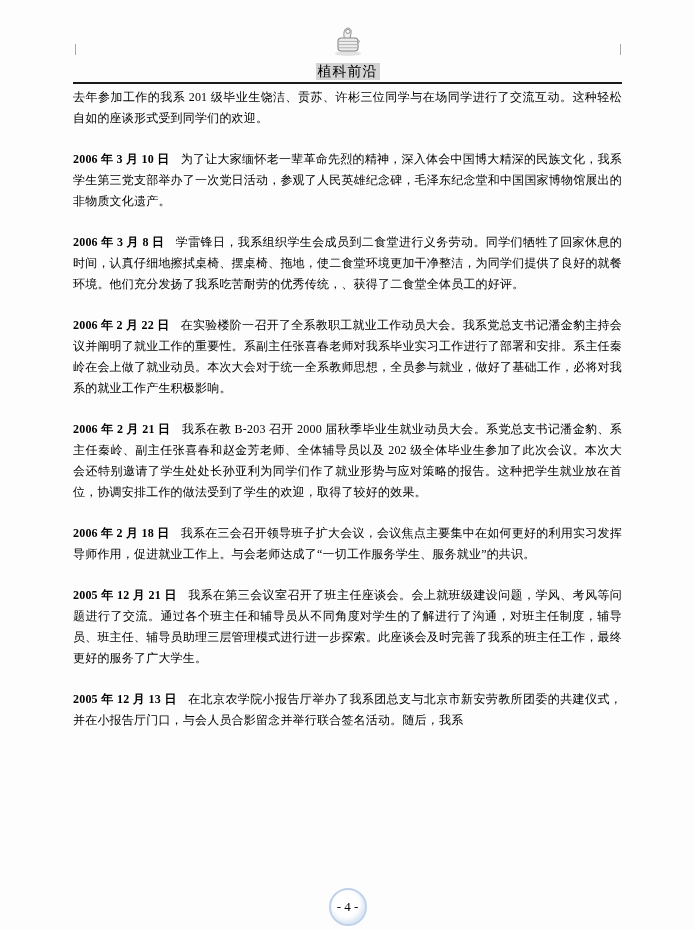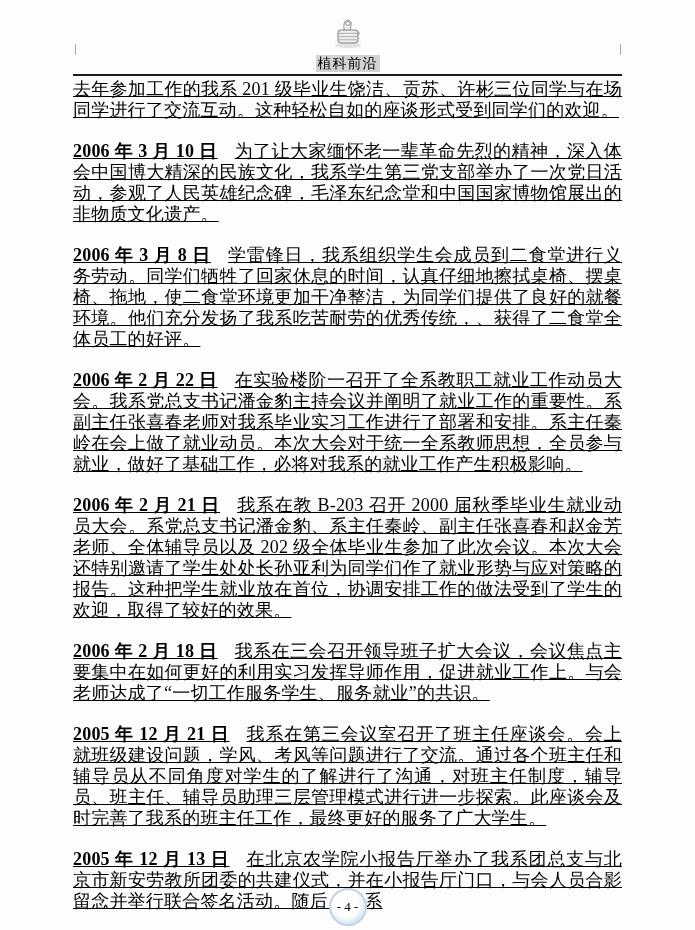--- a/index.html
+++ b/index.html
@@ -20,42 +20,41 @@
     width: 1px; height: 11px;
     background: #aaaaaa;
   }
   .tick-left  { left: 75px; }
   .tick-right { left: 620px; }
   .content {
     position: absolute;
     left: 73px; top: 0;
     width: 549px;
   }
-  .header { text-align: center; padding-top: 16px; }
+  .header { text-align: center; padding-top: 24px; }
   .icon-wrap { height: 38px; line-height: 0; }
   .title {
     display: inline-block;
     background: #d3d3d3;
     font-size: 14px;
     line-height: 17px;
     padding: 0 2px;
     letter-spacing: 1px;
   }
   .rule {
     border-top: 2px solid #1a1a1a;
     margin-top: 2px;
   }
   .para {
-    font-size: 18px;
+    font-size: 12px;
     line-height: 21px;
     text-align: justify;
     text-justify: inter-ideograph;
     margin: 0 0 20px 0;
     letter-spacing: 0.2px;
-    text-decoration: underline;
   }
   .para.first { margin-top: 3px; }
   .date {
     font-weight: bold;
     margin-right: 0.95em;
     white-space: nowrap;
     margin-top: 8px;
   }
   .footer-badge {
     position: absolute;

